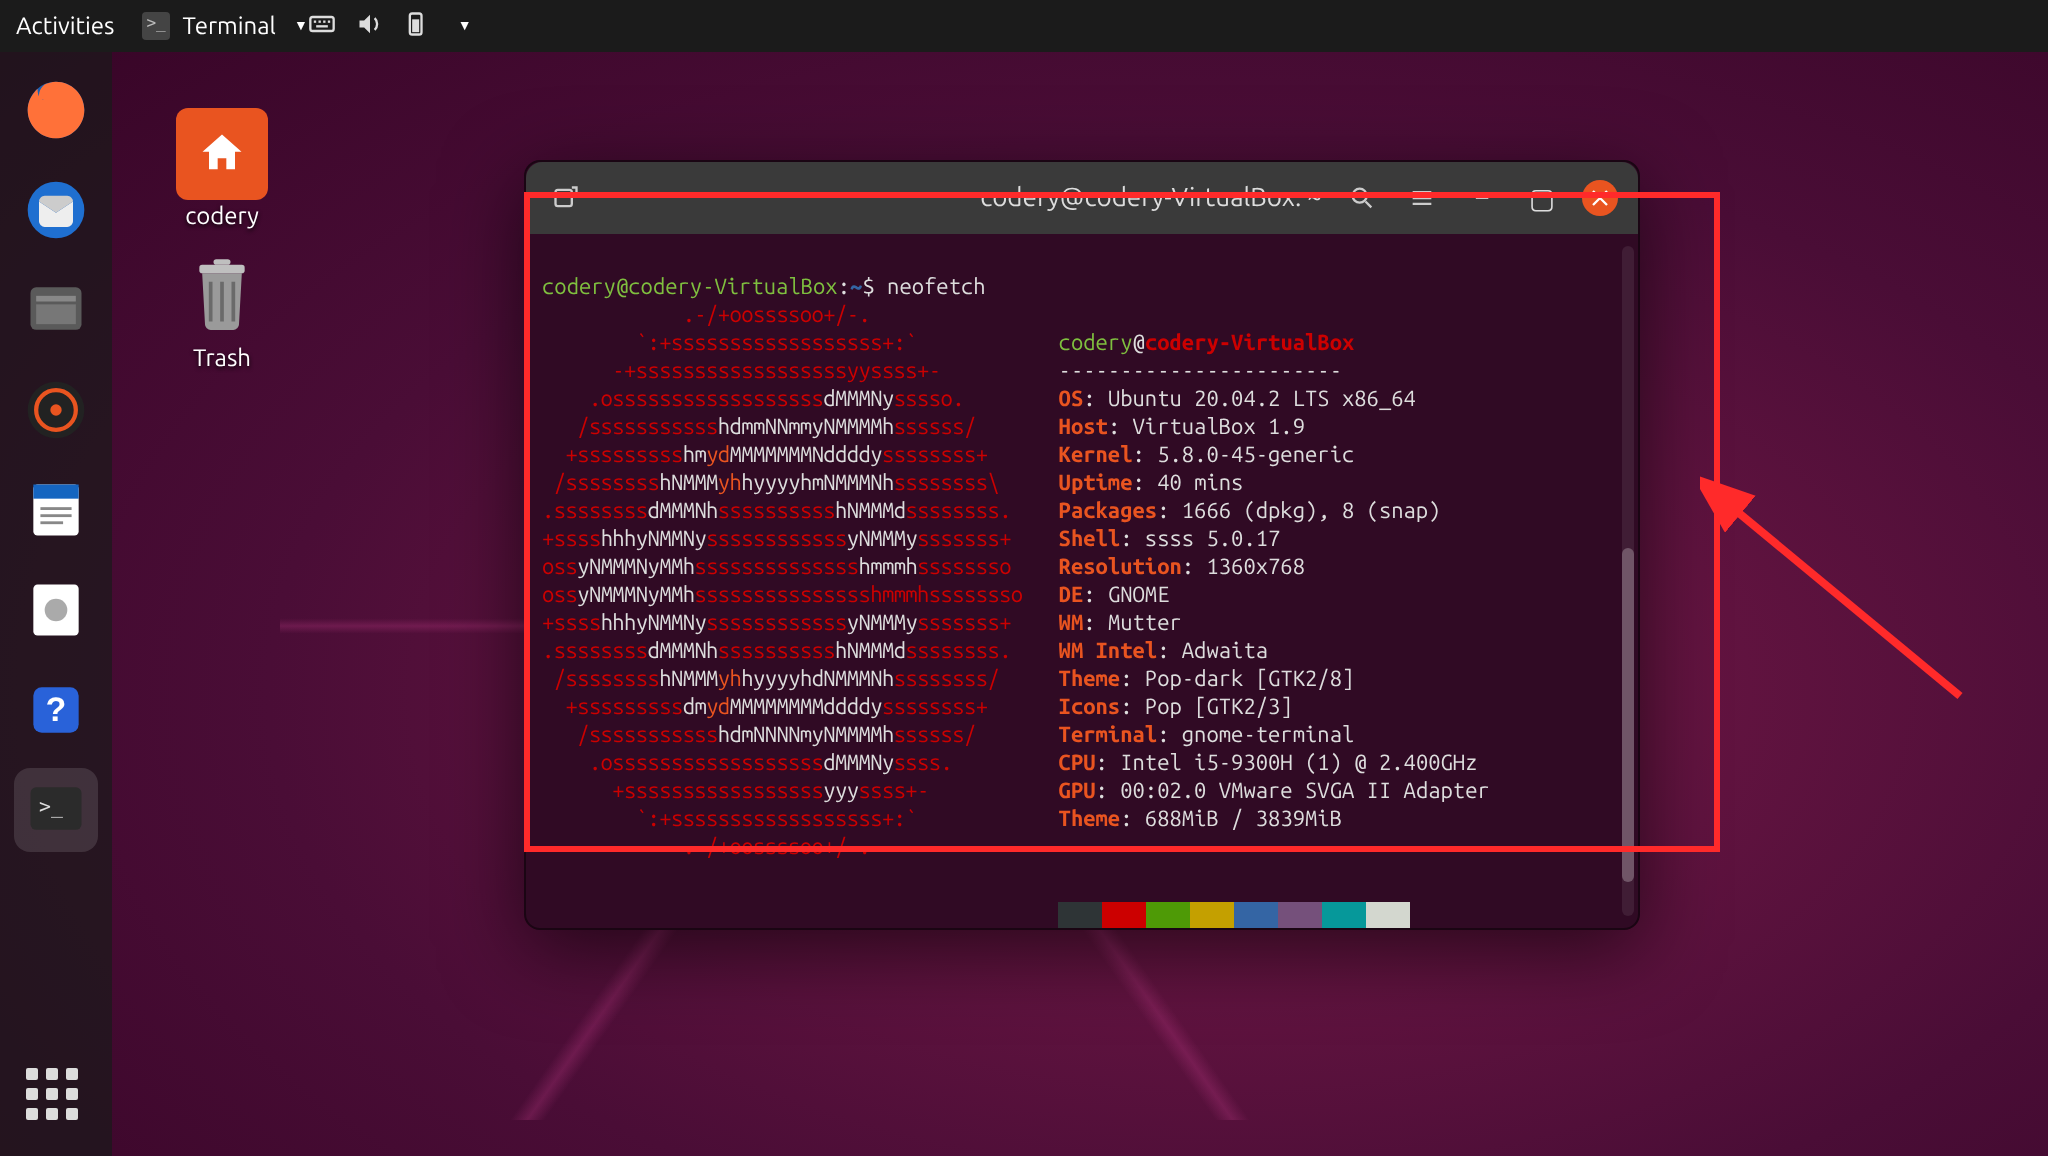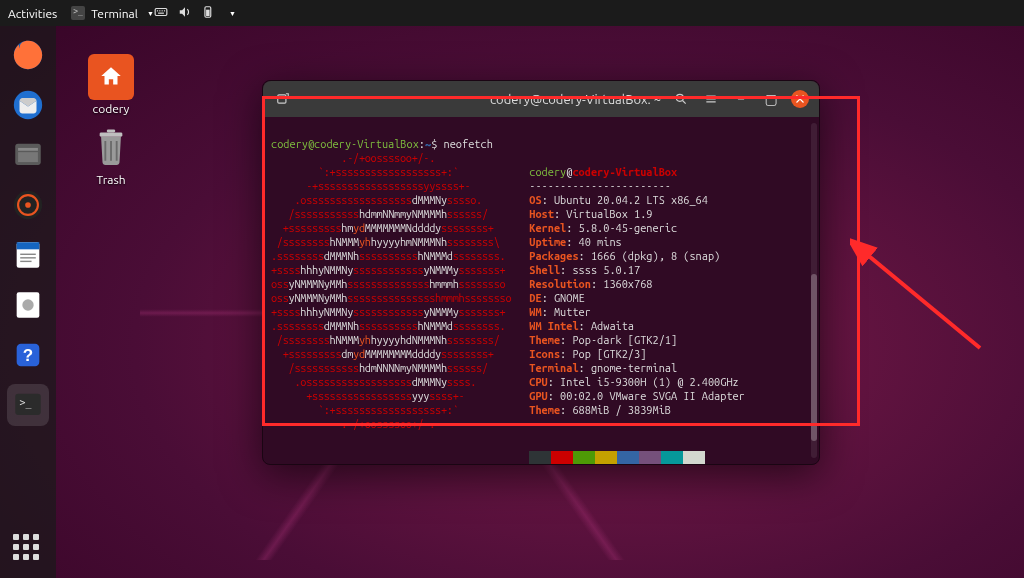--- a/index.html
+++ b/index.html
@@ -249,21 +249,21 @@
 <div id="fields"><span class="k">OS</span><span class="v">: Ubuntu 20.04.2 LTS x86_64</span>
 <span class="k">Host</span><span class="v">: VirtualBox 1.9</span>
 <span class="k">Kernel</span><span class="v">: 5.8.0-45-generic</span>
 <span class="k">Uptime</span><span class="v">: 40 mins</span>
 <span class="k">Packages</span><span class="v">: 1666 (dpkg), 8 (snap)</span>
 <span class="k">Shell</span><span class="v">: ssss 5.0.17</span>
 <span class="k">Resolution</span><span class="v">: 1360x768</span>
 <span class="k">DE</span><span class="v">: GNOME</span>
 <span class="k">WM</span><span class="v">: Mutter</span>
 <span class="k">WM Intel</span><span class="v">: Adwaita</span>
-<span class="k">Theme</span><span class="v">: Pop-dark [GTK2/1]</span>
+<span class="k">Theme</span><span class="v">: Pop-dark [GTK2/8]</span>
 <span class="k">Icons</span><span class="v">: Pop [GTK2/3]</span>
 <span class="k">Terminal</span><span class="v">: gnome-terminal</span>
 <span class="k">CPU</span><span class="v">: Intel i5-9300H (1) @ 2.400GHz</span>
 <span class="k">GPU</span><span class="v">: 00:02.0 VMware SVGA II Adapter</span>
 <span class="k">Theme</span><span class="v">: 688MiB / 3839MiB</span></div>
 
 <div class="swatch" id="sw1"><i style="background:#2e3436"></i><i style="background:#cc0000"></i><i style="background:#4e9a06"></i><i style="background:#c4a000"></i><i style="background:#3465a4"></i><i style="background:#75507b"></i><i style="background:#06989a"></i><i style="background:#d3d7cf"></i></div>
 </div>
 </div>
  

